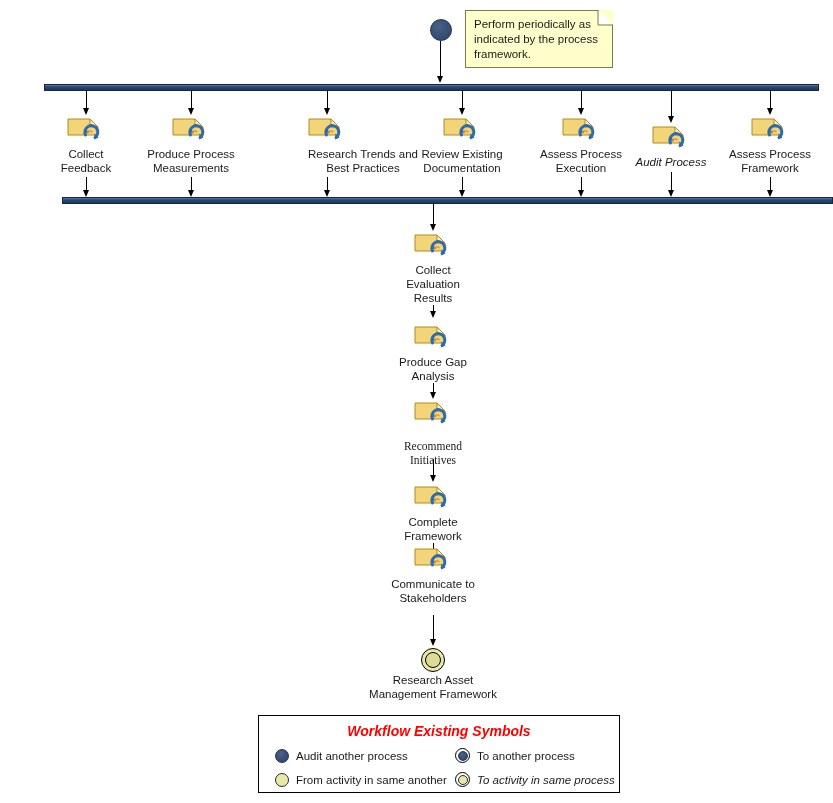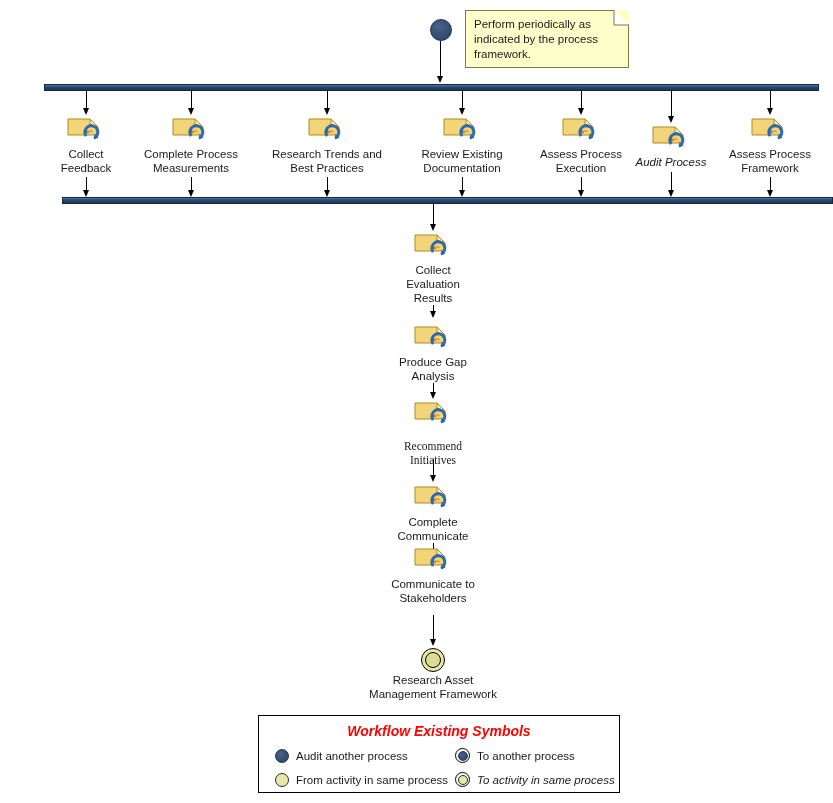--- a/index.html
+++ b/index.html
@@ -149,21 +149,21 @@
   .dot-yellow-ring i {
     display: block; width: 10px; height: 10px; border-radius: 50%;
     background: #e8e8a8; border: 1px solid #2a2a2a; box-sizing: border-box;
   }
 </style>
 </head>
 <body>
 
 <div id="canvas">
 
-  <div class="abs note" style="left:465px; top:10px; width:164px; height:58px;">
+  <div class="abs note" style="left:465px; top:10px; width:148px; height:58px;">
     <div>Perform periodically as indicated by the process framework.</div>
     <svg class="note-fold-line" width="20" height="20" viewBox="0 0 20 20">
       <polygon points="5,0 20,0 20,15" fill="#ffffcc" stroke="none"></polygon>
       <polygon points="5,0 20,15 5,15" fill="#ffffff" stroke="none"></polygon>
       <polyline points="5,0 5,15 20,15" fill="none" stroke="#7a7a4a" stroke-width="1"></polyline>
     </svg>
   </div>
 
   <div class="abs start-node" style="left:430px; top:19px;"></div>
   <div class="abs vline" style="left:440px; top:41px; height:36px;"></div>
@@ -209,38 +209,38 @@
         <path d="M2 3 L24 3 L32 11 L32 19 L2 19 Z" fill="#f2d479" stroke="#b08a1e" stroke-width="1"></path>
         <path d="M24 3 L24 11 L32 11 Z" fill="#fbf0c0" stroke="#b08a1e" stroke-width="1"></path>
         <g transform="translate(17,10)">
           <path d="M2.5 9 A6.5 6.5 0 1 1 12 11.5" fill="none" stroke="#2d6bb0" stroke-width="3" stroke-linecap="round"></path>
           <path d="M11.5 7.5 L15.5 11.5 L11 13.5 Z" fill="#2d6bb0"></path>
           <path d="M3.5 3.5 L1 7.5 L6 7 Z" fill="#2d6bb0"></path>
           <path d="M4 7.5 A3 3 0 0 1 9.5 6.2" fill="none" stroke="#e08a2a" stroke-width="1.2"></path>
         </g>
       </svg>
     </div>
-    <div class="label" style="top:31px;">Complete Process
+    <div class="label" style="top:31px;">Produce Process
 Measurements</div>
   </div>
 
   <div class="activity" style="left:307px; top:116px;">
     <div class="icon">
       <svg width="40" height="28" viewBox="0 0 40 28">
         <path d="M2 3 L24 3 L32 11 L32 19 L2 19 Z" fill="#f2d479" stroke="#b08a1e" stroke-width="1"></path>
         <path d="M24 3 L24 11 L32 11 Z" fill="#fbf0c0" stroke="#b08a1e" stroke-width="1"></path>
         <g transform="translate(17,10)">
           <path d="M2.5 9 A6.5 6.5 0 1 1 12 11.5" fill="none" stroke="#2d6bb0" stroke-width="3" stroke-linecap="round"></path>
           <path d="M11.5 7.5 L15.5 11.5 L11 13.5 Z" fill="#2d6bb0"></path>
           <path d="M3.5 3.5 L1 7.5 L6 7 Z" fill="#2d6bb0"></path>
           <path d="M4 7.5 A3 3 0 0 1 9.5 6.2" fill="none" stroke="#e08a2a" stroke-width="1.2"></path>
         </g>
       </svg>
     </div>
-    <div class="label" style="top:31px;">Research Trends and
+    <div class="label" style="top:31px;margin-left:36px;">Research Trends and
 Best Practices</div>
   </div>
 
   <div class="activity" style="left:442px; top:116px;">
     <div class="icon">
       <svg width="40" height="28" viewBox="0 0 40 28">
         <path d="M2 3 L24 3 L32 11 L32 19 L2 19 Z" fill="#f2d479" stroke="#b08a1e" stroke-width="1"></path>
         <path d="M24 3 L24 11 L32 11 Z" fill="#fbf0c0" stroke="#b08a1e" stroke-width="1"></path>
         <g transform="translate(17,10)">
           <path d="M2.5 9 A6.5 6.5 0 1 1 12 11.5" fill="none" stroke="#2d6bb0" stroke-width="3" stroke-linecap="round"></path>
@@ -392,21 +392,21 @@
         <path d="M24 3 L24 11 L32 11 Z" fill="#fbf0c0" stroke="#b08a1e" stroke-width="1"></path>
         <g transform="translate(17,10)">
           <path d="M2.5 9 A6.5 6.5 0 1 1 12 11.5" fill="none" stroke="#2d6bb0" stroke-width="3" stroke-linecap="round"></path>
           <path d="M11.5 7.5 L15.5 11.5 L11 13.5 Z" fill="#2d6bb0"></path>
           <path d="M3.5 3.5 L1 7.5 L6 7 Z" fill="#2d6bb0"></path>
           <path d="M4 7.5 A3 3 0 0 1 9.5 6.2" fill="none" stroke="#e08a2a" stroke-width="1.2"></path>
         </g>
       </svg>
     </div>
     <div class="label" style="top:31px;">Complete
-Communicate</div>
+Framework</div>
   </div>
 
   <div class="abs vline" style="left:433px; top:543px; height:8px;"></div>
   <div class="abs arrowhead" style="left:430px; top:549px;"></div>
 
   <div class="activity" style="left:413px; top:546px;">
     <div class="icon">
       <svg width="40" height="28" viewBox="0 0 40 28">
         <path d="M2 3 L24 3 L32 11 L32 19 L2 19 Z" fill="#f2d479" stroke="#b08a1e" stroke-width="1"></path>
         <path d="M24 3 L24 11 L32 11 Z" fill="#fbf0c0" stroke="#b08a1e" stroke-width="1"></path>
@@ -441,21 +441,21 @@
 
     <div class="legend-row" style="left:196px; top:32px;">
       <span class="dot-blue-ring">
           <i></i>
         </span>
       <span class="txt">To another process</span>
     </div>
 
     <div class="legend-row" style="left:16px; top:57px;">
       <span class="dot-yellow-solid"></span>
-      <span class="txt">From activity in same process</span>
+      <span class="txt">From activity in same another</span>
     </div>
 
     <div class="legend-row" style="left:196px; top:56px;font-style:italic;">
       <span class="dot-yellow-ring">
           <i></i>
         </span>
       <span class="txt">To activity in same process</span>
     </div>
   </div>
 

